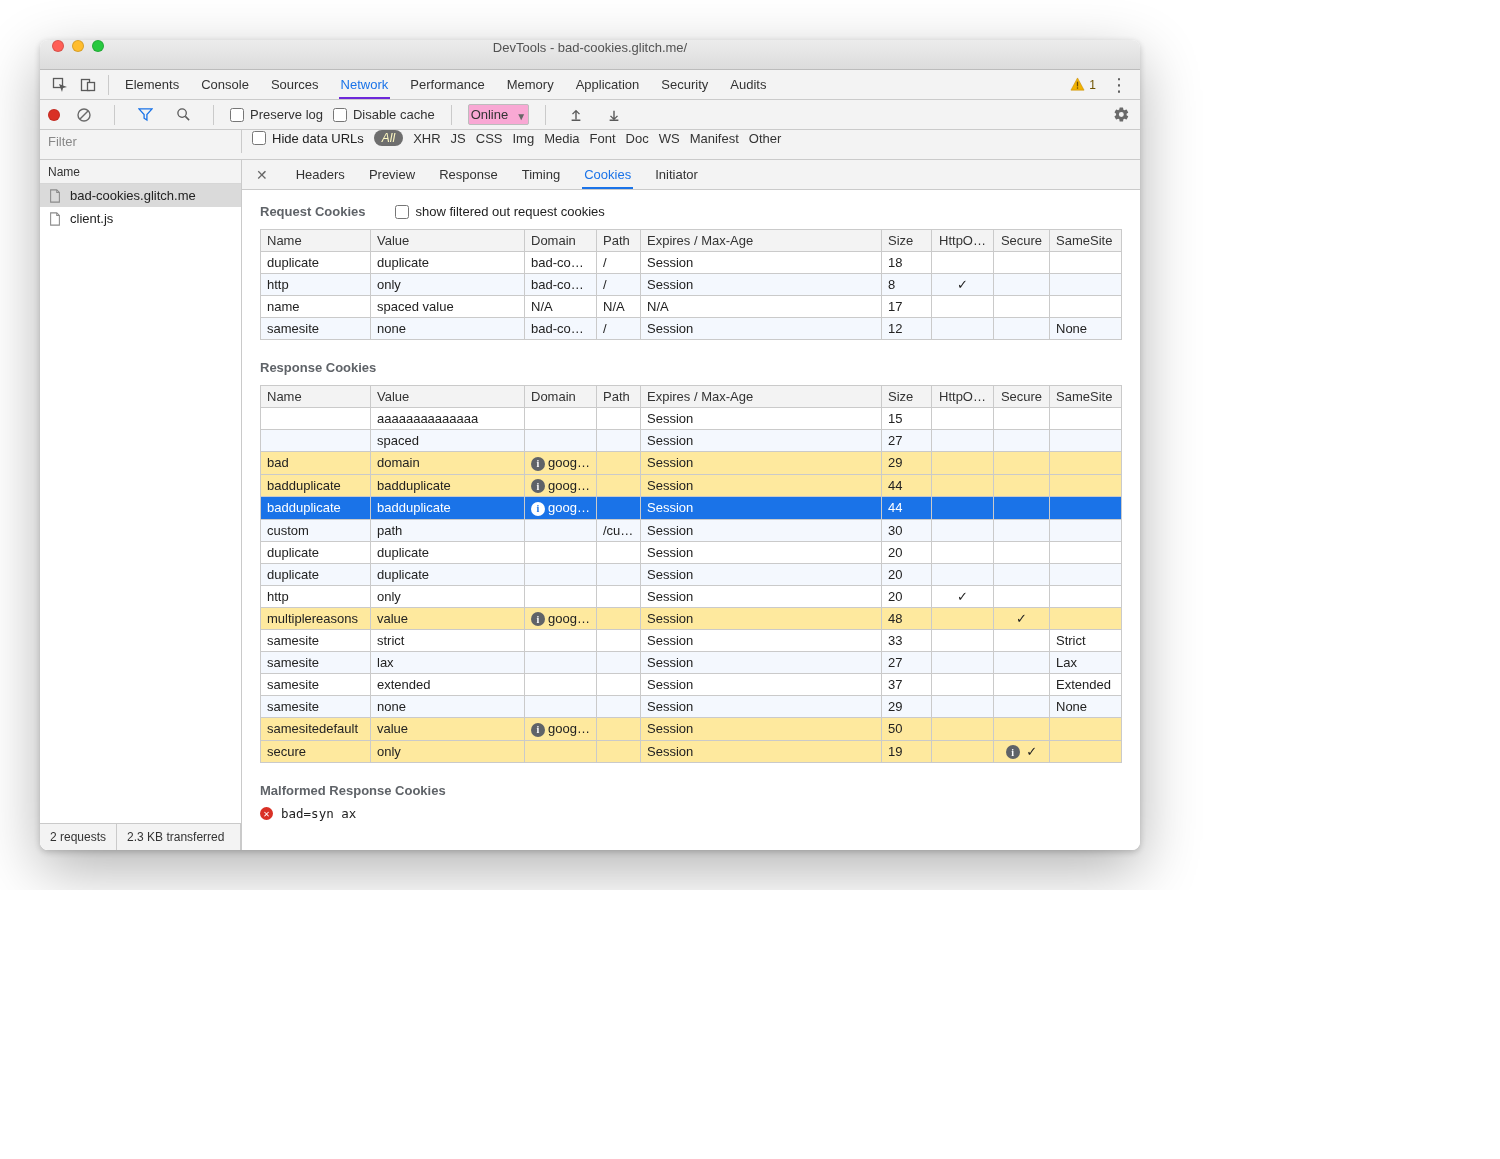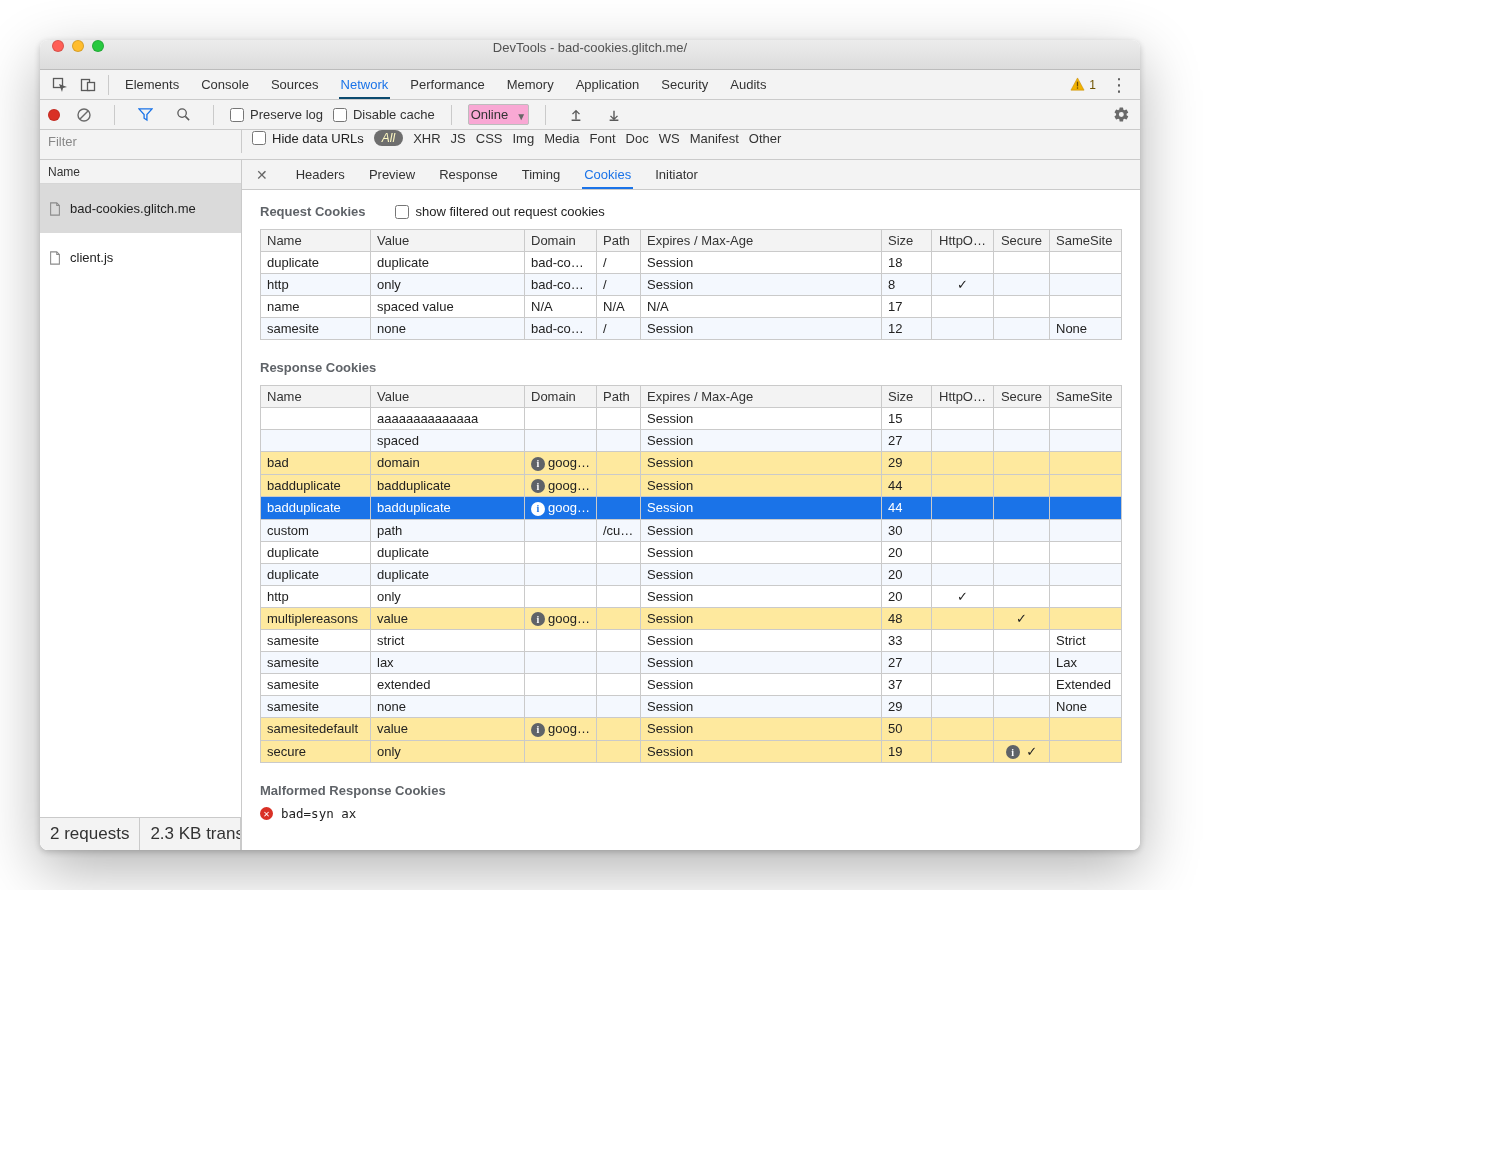--- a/index.html
+++ b/index.html
@@ -33,21 +33,21 @@
 
   .toolbar1 {
     display:flex; align-items:center; gap:0; height:30px;
     border-bottom:1px solid #cacaca; background:#f3f3f3;
     padding: 0 6px;
   }
   .icon-btn { width:28px; height:28px; display:flex; align-items:center; justify-content:center; color:#5a5a5a; }
   .vsep { width:1px; height:20px; background:#cacaca; margin:0 6px; }
   .main-tabs { display:flex; gap:18px; margin-left:8px; font-size:13px; color:#333; }
   .main-tab { padding:6px 2px 5px; cursor:pointer; }
-  .main-tab.active { color:#1a73e8; border-bottom:2px solid #0c4a6e; }
+  .main-tab.active { color:#1a73e8; border-bottom:2px solid #6d28d9; }
   .spacer { flex:1; }
   .warn { display:flex; align-items:center; gap:4px; font-size:12px; color:#6e5200; margin-right:8px;}
   .warn svg { width:15px; height:15px; }
   .kebab { font-size:18px; color:#555; padding: 0 6px; }
 
   .toolbar2 {
     display:flex; align-items:center; gap:10px; height:30px;
     border-bottom:1px solid #cacaca; background:#f3f3f3; padding:0 8px;
     font-size:13px; color:#333;
   }
@@ -74,28 +74,28 @@
 
   .body { display:flex; height: 690px; }
   .sidebar {
     width:202px; border-right:1px solid #cacaca; background:#fff; display:flex; flex-direction:column;
   }
   .sidebar-head {
     height:24px; display:flex; align-items:center; padding:0 8px;
     border-bottom:1px solid #d6d6d6; background:#f3f3f3; font-size:12px; color:#333;
   }
   .req-item {
-    display:flex; align-items:center; gap:8px; padding:17px 8px; font-size:13px; color:#222;
+    display:flex; align-items:center; gap:8px; padding:4px 8px; font-size:13px; color:#222;
   }
   .req-item.sel { background:#dadada; }
   .file-ico { width:14px; height:14px; }
 
   .sidebar-footer {
     margin-top:auto; border-top:1px solid #cacaca; background:#f3f3f3;
-    display:flex; font-size:17px; color:#333;
+    display:flex; font-size:12px; color:#333;
   }
   .sidebar-footer div { padding:6px 10px; border-right:1px solid #cacaca; white-space:nowrap; overflow:hidden; }
 
   .detail { flex:1; display:flex; flex-direction:column; background:#fff; overflow:auto; }
   .detail-tabs {
     display:flex; align-items:center; gap:20px; padding:0 14px; height:30px;
     border-bottom:1px solid #cacaca; font-size:13px; color:#333; background:#f3f3f3;
   }
   .dt-close { font-size:14px; color:#666; cursor:pointer; margin-right:6px;}
   .detail-tab { padding:6px 2px 5px; cursor:pointer; }

